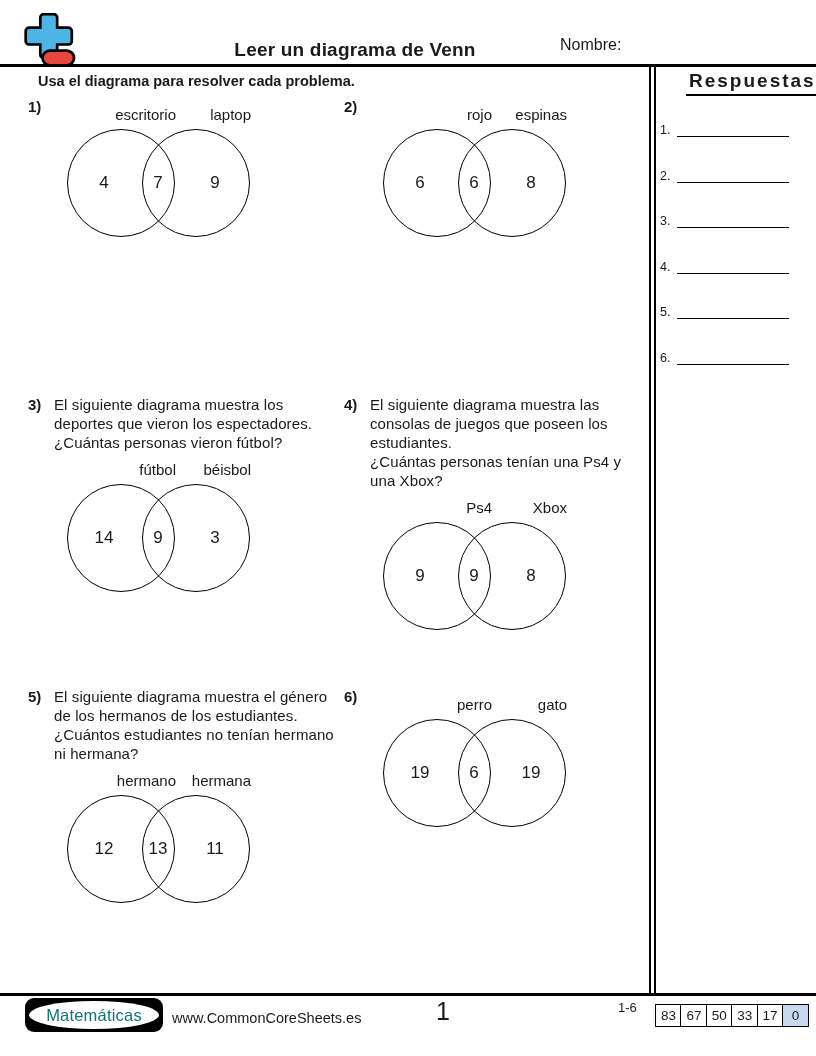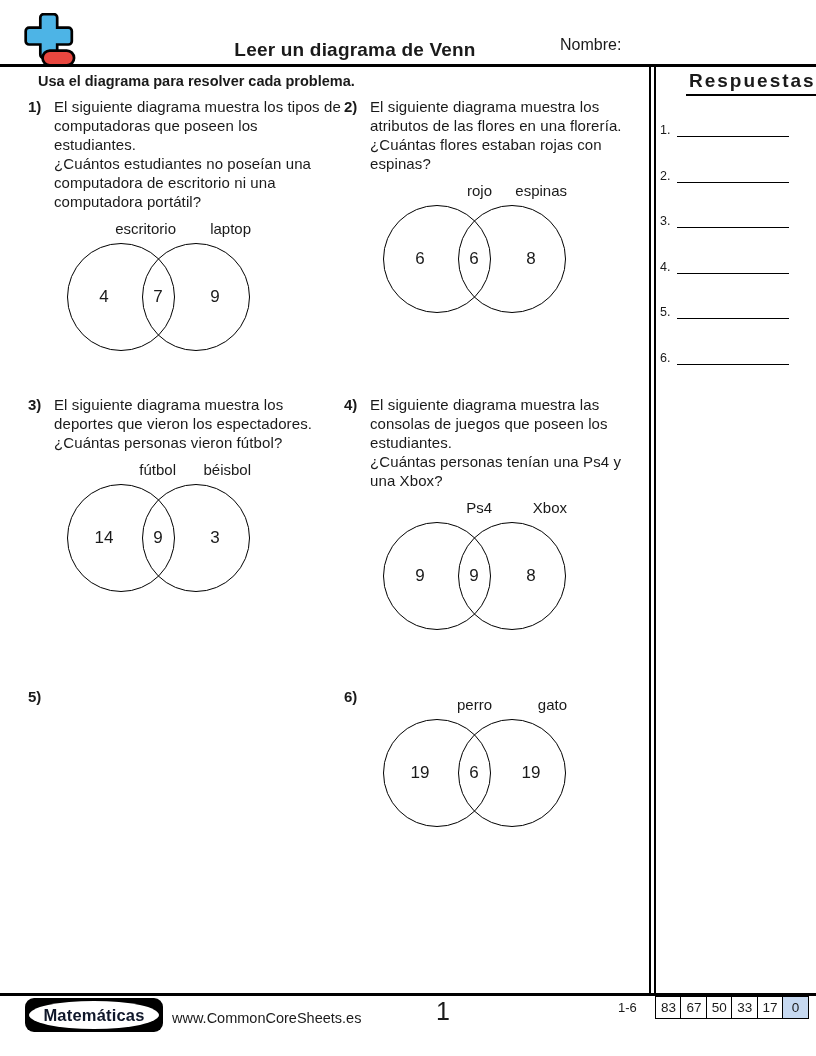--- a/index.html
+++ b/index.html
@@ -48,27 +48,27 @@
   .v-num-left { left:20px; }
   .v-num-mid { left:74px; }
   .v-num-right { left:131px; }
 
   
   .footer-line { position:absolute; left:0; top:993px; width:816px; height:2.5px; background:#000; }
   .brand-badge { position:absolute; left:25px; top:998px; width:138px; height:34px;
     background:#000; border-radius:9px; display:flex; align-items:center; justify-content:center; }
   .brand-oval { width:130px; height:28px; background:#fff; border-radius:50%;
     display:flex; align-items:center; justify-content:center;
-    font-size:16.5px; font-weight:bold; color:#0f172a; letter-spacing:.2px; }
+    font-size:16.5px; font-weight:normal; color:#0f766e; letter-spacing:.2px; }
   .website { position:absolute; left:172px; top:1010px; font-size:14.5px; }
   .page-number { position:absolute; left:425px; top:997px; width:36px; text-align:center; font-size:25px; }
   .score-range { position:absolute; left:618px; top:1000px; font-size:13px; }
   .score-table { position:absolute; left:655px; top:996px; display:flex; }
   .score-cell { width:25px; height:21px; border:1.6px solid #000; margin-left:-1.6px;
-    display:flex; align-items:center; justify-content:center; font-size:13.5px; background:#fff; }
+    display:flex; align-items:center; justify-content:center; font-size:13.5px; background:#fff;margin-top:8px; }
   .score-cell:first-child { margin-left:0; }
   .score-cell.highlight { background:#c6d9f1; }
 </style>
 </head>
 <body>
 
 <div class="logo">
   <svg viewBox="0 0 47 48" width="54" height="54">
     <path d="M17,1 h9 a3,3 0 0 1 3,3 v9 h10 a3,3 0 0 1 3,3 v9 a3,3 0 0 1 -3,3 h-10 v9 a3,3 0 0 1 -3,3 h-9 a3,3 0 0 1 -3,-3 v-9 h-10 a3,3 0 0 1 -3,-3 v-9 a3,3 0 0 1 3,-3 h10 v-9 a3,3 0 0 1 3,-3 z" fill="#4db4e6" stroke="#000" stroke-width="2.4"></path>
     <rect x="16" y="33.5" width="28" height="13" rx="6.5" fill="#e8473f" stroke="#000" stroke-width="2.4"></rect>
@@ -106,39 +106,35 @@
     <span class="answer-num">6.</span>
     <span class="answer-line"></span>
   </div>
 </div>
 
 <div class="problems">
 
   <div class="problem">
     <span class="p-num">1)</span>
     <div class="p-body">
-      <div class="p-text">El siguiente diagrama muestra los tipos de computadoras que poseen los estudiantes.
-¿Cuántos estudiantes no poseían una computadora de escritorio ni una computadora portátil?</div>
       <div class="venn">
         <span class="v-lbl v-lbl-left">escritorio</span>
         <span class="v-lbl v-lbl-right">laptop</span>
         <div class="v-circle v-left"></div>
         <div class="v-circle v-right"></div>
         <span class="v-num v-num-left">4</span>
         <span class="v-num v-num-mid">7</span>
         <span class="v-num v-num-right">9</span>
       </div>
     </div>
   </div>
 
   <div class="problem">
     <span class="p-num">2)</span>
     <div class="p-body">
-      <div class="p-text">El siguiente diagrama muestra los atributos de las flores en una florería.
-¿Cuántas flores estaban rojas con espinas?</div>
       <div class="venn">
         <span class="v-lbl v-lbl-left">rojo</span>
         <span class="v-lbl v-lbl-right">espinas</span>
         <div class="v-circle v-left"></div>
         <div class="v-circle v-right"></div>
         <span class="v-num v-num-left">6</span>
         <span class="v-num v-num-mid">6</span>
         <span class="v-num v-num-right">8</span>
       </div>
     </div>
@@ -174,20 +170,31 @@
         <span class="v-num v-num-left">9</span>
         <span class="v-num v-num-mid">9</span>
         <span class="v-num v-num-right">8</span>
       </div>
     </div>
   </div>
 
   <div class="problem">
     <span class="p-num">5)</span>
     <div class="p-body">
+      <div class="p-text">El siguiente diagrama muestra el género de los hermanos de los estudiantes.
+¿Cuántos estudiantes no tenían hermano ni hermana?</div>
+      <div class="venn">
+        <span class="v-lbl v-lbl-left">hermano</span>
+        <span class="v-lbl v-lbl-right">hermana</span>
+        <div class="v-circle v-left"></div>
+        <div class="v-circle v-right"></div>
+        <span class="v-num v-num-left">12</span>
+        <span class="v-num v-num-mid">13</span>
+        <span class="v-num v-num-right">11</span>
+      </div>
     </div>
   </div>
 
   <div class="problem">
     <span class="p-num">6)</span>
     <div class="p-body">
       <div class="venn">
         <span class="v-lbl v-lbl-left">perro</span>
         <span class="v-lbl v-lbl-right">gato</span>
         <div class="v-circle v-left"></div>

